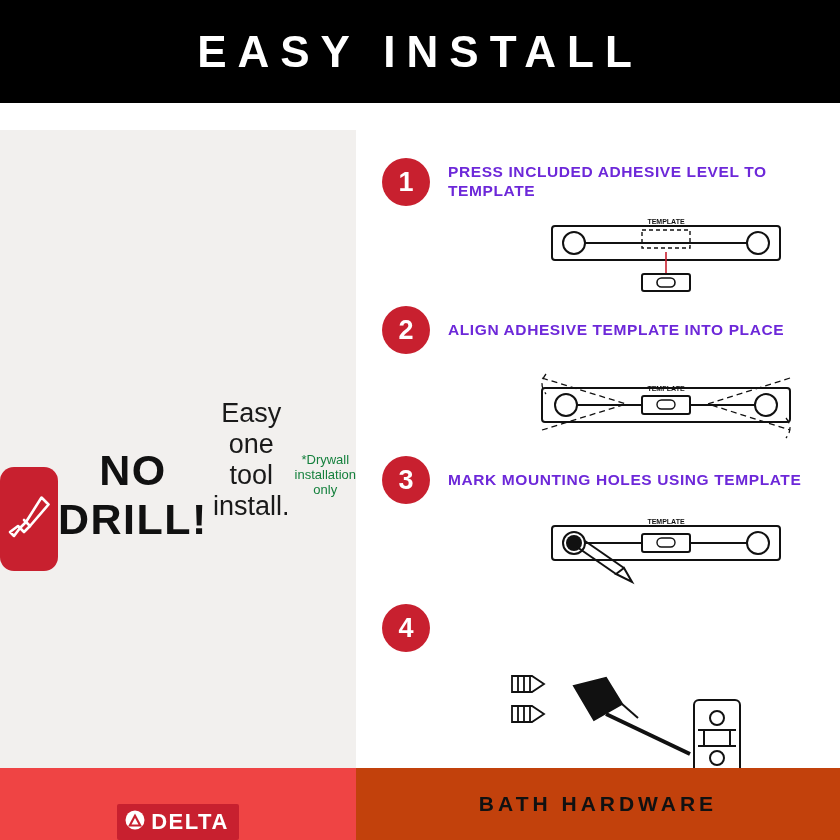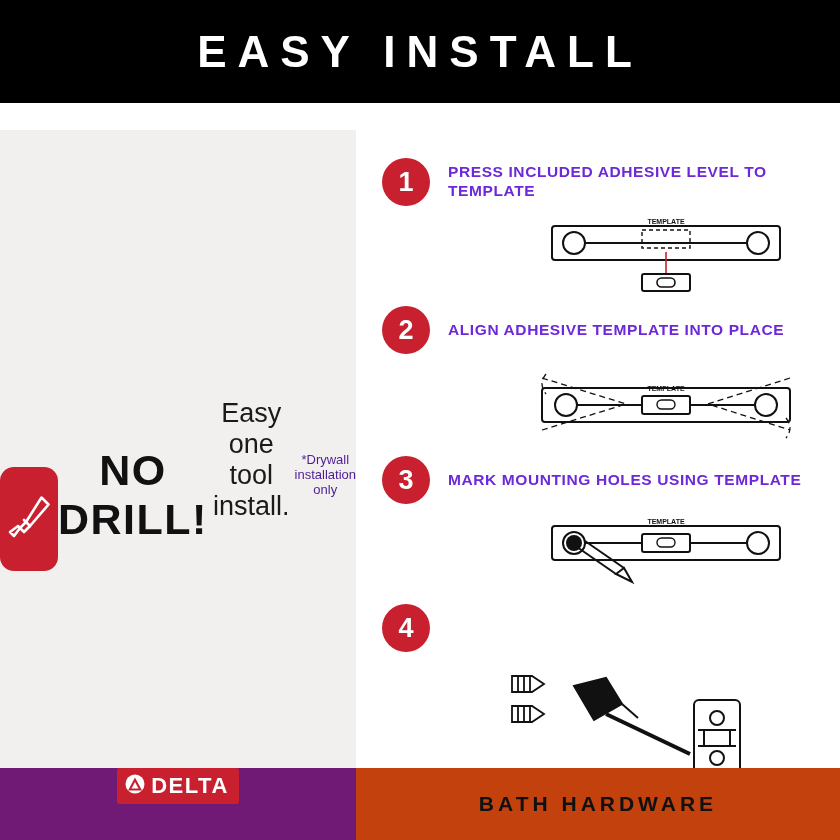--- a/index.html
+++ b/index.html
@@ -81,21 +81,21 @@
   .subtitle {
     margin-top: 22px;
     font-size: 27px;
     color: #1a1a1a;
     text-align: center;
     font-weight: normal;
   }
   .footnote {
     margin-top: 50px;
     font-size: 13px;
-    color: #4c1d95;
+    color: #15803d;
     text-align: center;
   }
 
   
   .step {
     position: absolute;
     left: 26px;
     width: 444px;
   }
   .step-head {
@@ -128,23 +128,23 @@
     margin-top: 6px;
     margin-left: 64px;
   }
 
   
   .footer-left {
     position: absolute;
     left: 0; top: 768px;
     width: 356px;
     height: 72px;
-    background: #701a75;
-    display: flex;
-    align-items: flex-start;
+    background: #ef4444;
+    display: flex;
+    align-items: flex-end;
     justify-content: center;
   }
   .footer-right {
     position: absolute;
     left: 356px; top: 768px;
     width: 484px;
     height: 72px;
     background: #c2410c;
     display: flex;
     align-items: center;

